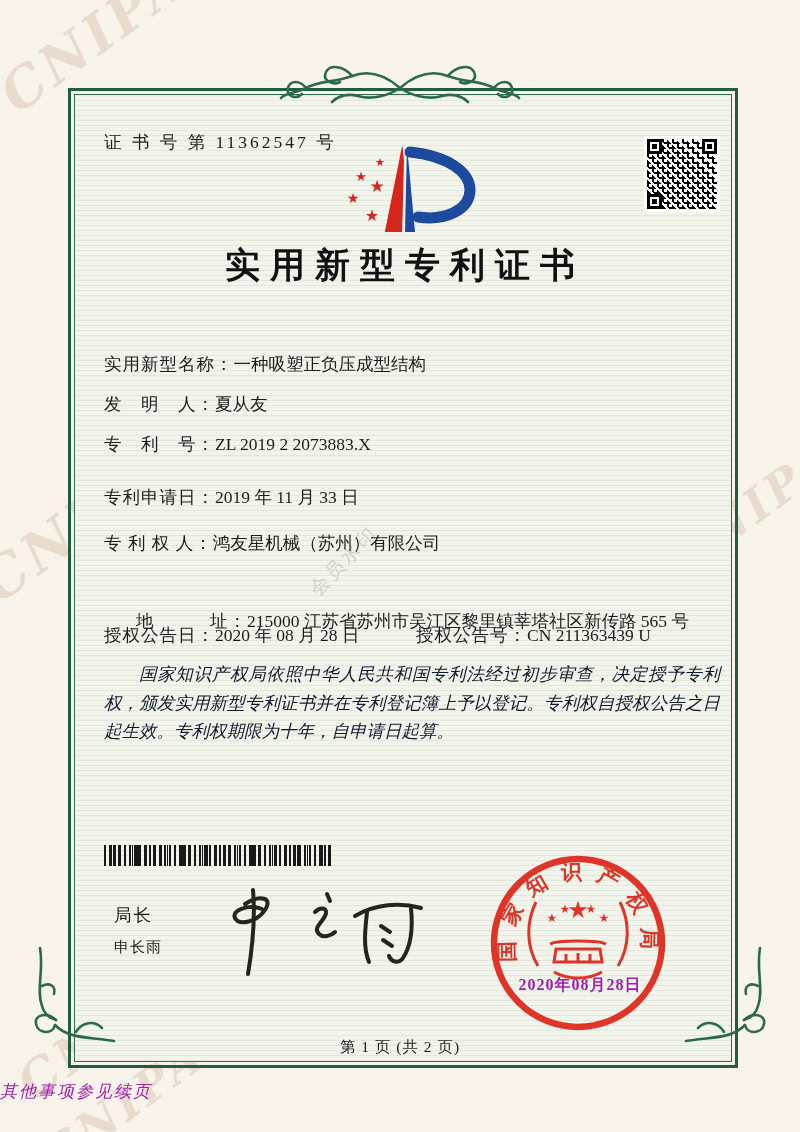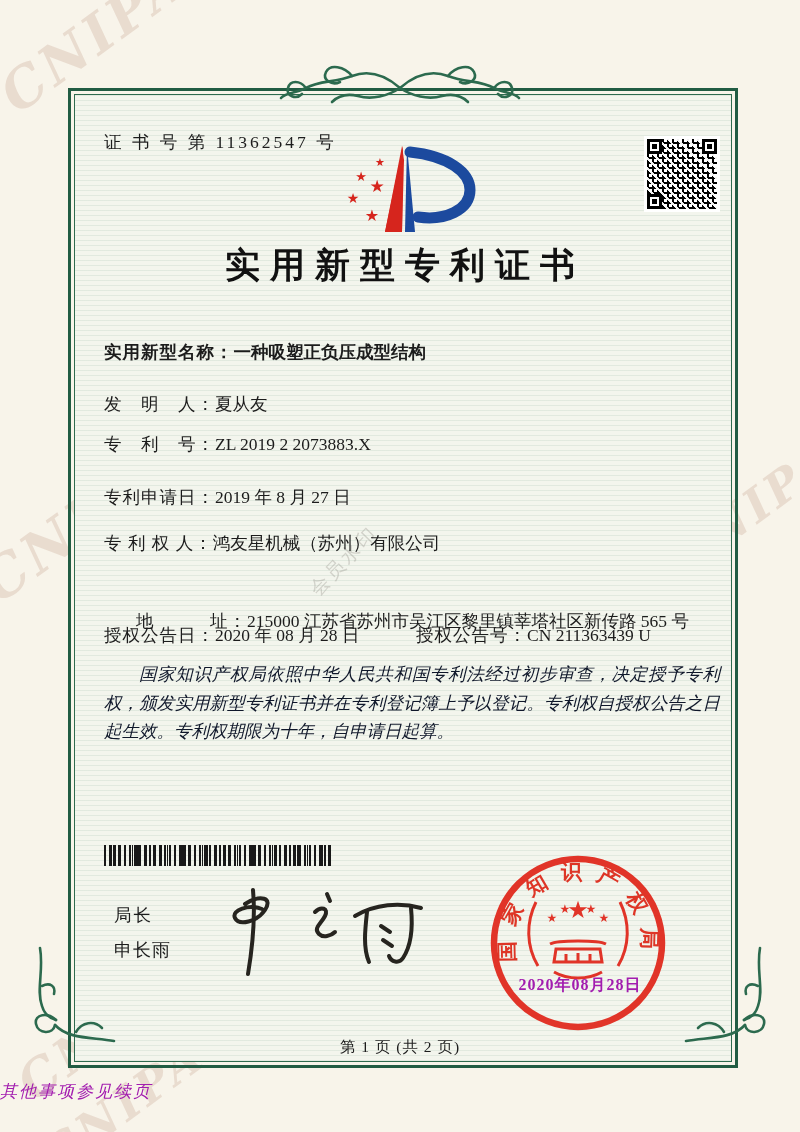--- a/index.html
+++ b/index.html
@@ -64,21 +64,21 @@
   
   .barcode{
     position:absolute;left:104px;top:845px;width:228px;height:21px;z-index:5;
     background-image:
       repeating-linear-gradient(90deg,#181818 0 2px, rgba(255,255,255,0) 2px 5px),
       repeating-linear-gradient(90deg,#181818 0 1px, rgba(255,255,255,0) 1px 7px),
       repeating-linear-gradient(90deg, rgba(255,255,255,0) 0 9px, #181818 9px 12px, rgba(255,255,255,0) 12px 23px);
   }
   
   .sig-title{position:absolute;left:114px;top:903px;font-size:17.5px;z-index:5;letter-spacing:2px;}
-  .sig-name{position:absolute;left:114px;top:938px;font-size:18px;z-index:5;letter-spacing:1px;}
+  .sig-name{position:absolute;left:114px;top:938px;font-size:15px;z-index:5;letter-spacing:1px;}
   .sig-hand{position:absolute;left:215px;top:882px;z-index:6;}
   
   .seal{position:absolute;left:488px;top:852px;z-index:6;}
   .seal-date{
     position:absolute;left:492px;top:975px;width:176px;text-align:center;z-index:7;
     font-size:16px;font-weight:600;color:#a21caf;letter-spacing:1px;
   }
   
   .page-num{position:absolute;left:0;right:0;top:1037px;text-align:center;font-size:15.5px;z-index:5;letter-spacing:1px;}
   .cont-note{position:absolute;left:0;right:0;top:1080px;font-size:17px;z-index:5;font-style:italic;letter-spacing:2px;color:#a21caf;}
@@ -156,31 +156,31 @@
     <span class="finder f-tr">
         <i></i>
       </span>
     <span class="finder f-bl">
         <i></i>
       </span>
   </div>
 
   <div class="title">实用新型专利证书</div>
 
-  <div class="field-row" style="top:340px;font-weight:bold;">
+  <div class="field-row" style="top:352px;">
     <span class="lbl">实用新型名称：</span><span class="val">一种吸塑正负压成型结构</span>
   </div>
   <div class="field-row" style="top:392px;">
     <span class="lbl">发　明　人：</span><span class="val">夏从友</span>
   </div>
   <div class="field-row" style="top:432px;">
     <span class="lbl">专　利　号：</span><span class="val">ZL 2019 2 2073883.X</span>
   </div>
   <div class="field-row" style="top:485px;">
-    <span class="lbl">专利申请日：</span><span class="val">2019 年 8 月 27 日</span>
+    <span class="lbl">专利申请日：</span><span class="val">2019 年 11 月 33 日</span>
   </div>
   <div class="field-row" style="top:531px;">
     <span class="lbl">专 利 权 人：</span><span class="val">鸿友星机械（苏州）有限公司</span>
   </div>
   <div class="field-row" style="top:609px;margin-left:32px;">
     <span class="lbl">地　　　址：</span><span class="val">215000 江苏省苏州市吴江区黎里镇莘塔社区新传路 565 号</span>
   </div>
   <div class="field-row" style="top:623px;">
     <span>
       <span class="lbl">授权公告日：</span><span class="val">2020 年 08 月 28 日</span>

